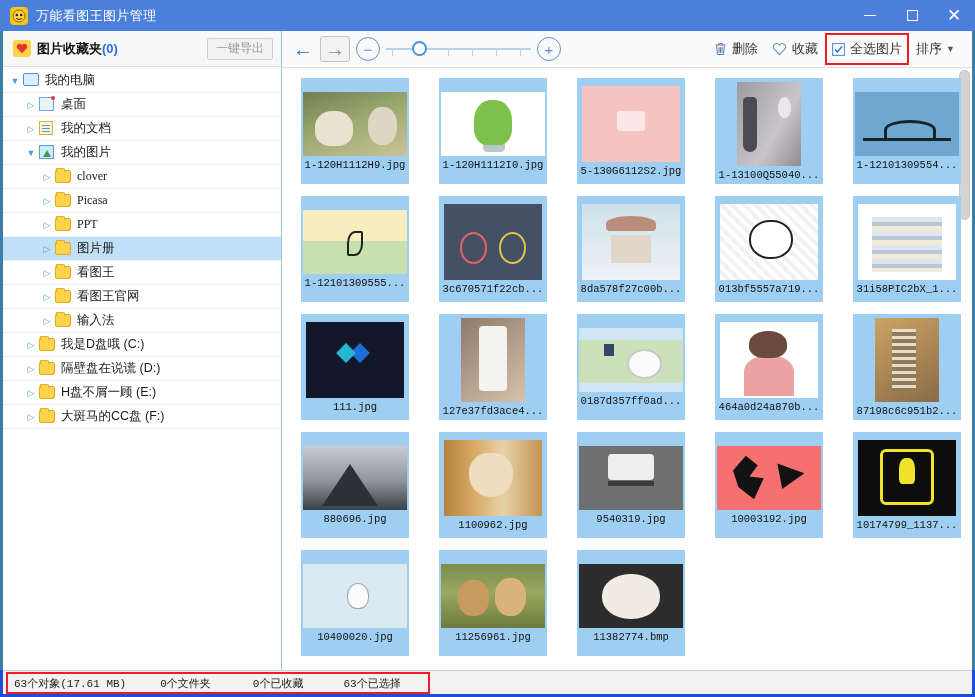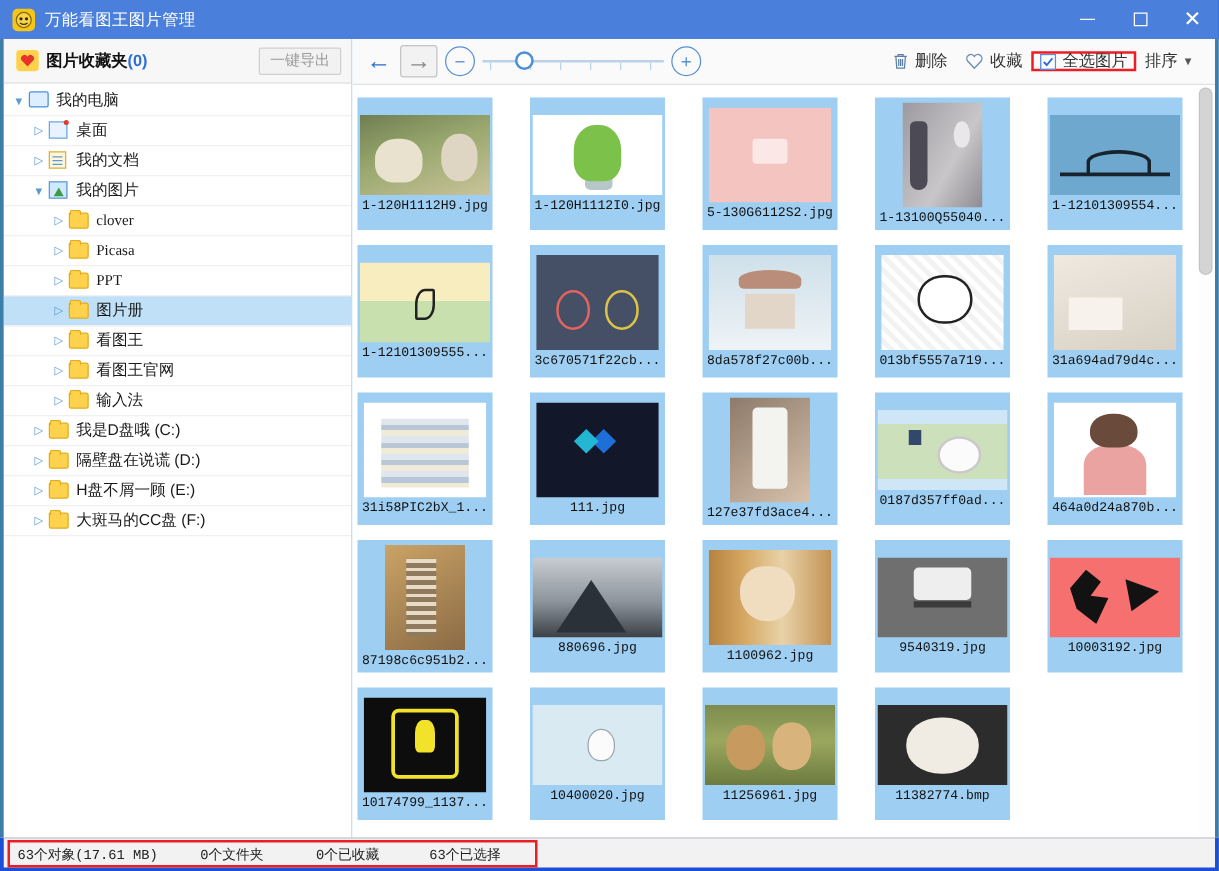--- a/index.html
+++ b/index.html
@@ -250,41 +250,41 @@
   .tb-item {
     display: flex; align-items: center;
     height: 26px; padding: 0 7px;
     color: #333; font-size: 13px;
     white-space: nowrap;
   }
   .tb-item .ti-ic { margin-right: 5px; display: flex; align-items: center; }
   .tb-item.highlight {
     border: 2px solid #ee1c25;
     padding: 0 5px;
-    height: 16px;
+    height: 32px;
     text-align: center;
   }
   .caret { margin-left: 4px; font-size: 9px; color: #555; }
 
   
   .grid-wrap {
     flex: 1 1 auto;
     position: relative;
     overflow: hidden;
     background: #fff;
   }
   .grid {
     display: grid;
     grid-template-columns: repeat(5, 138px);
     grid-auto-rows: 118px;
     padding: 4px 0 0 4px;
   }
   .cell {
     width: 138px; height: 118px;
-    display: flex; align-items: center; justify-content: flex-start;
+    display: flex; align-items: center; justify-content: center;
     position: relative;
   }
   .cell-inner {
     width: 108px; height: 106px;
     background: #9ecff2;
     display: flex; flex-direction: column;
     align-items: center; justify-content: center;
   }
   .thumb {
     width: 98px; height: 76px;
@@ -690,28 +690,20 @@
               <div class="cell-inner">
                 <div class="thumb">
                   <div class="ph c-cat2"></div>
                 </div>
                 <div class="fname">013bf5557a719...</div>
               </div>
             </div>
             <div class="cell">
               <div class="cell-inner">
                 <div class="thumb">
-                  <div class="ph c-room"></div>
-                </div>
-                <div class="fname">31a694ad79d4c...</div>
-              </div>
-            </div>
-            <div class="cell">
-              <div class="cell-inner">
-                <div class="thumb">
                   <div class="ph c-books"></div>
                 </div>
                 <div class="fname">31i58PIC2bX_1...</div>
               </div>
             </div>
             <div class="cell">
               <div class="cell-inner">
                 <div class="thumb">
                   <div class="ph c-dark-logo"></div>
                 </div>

